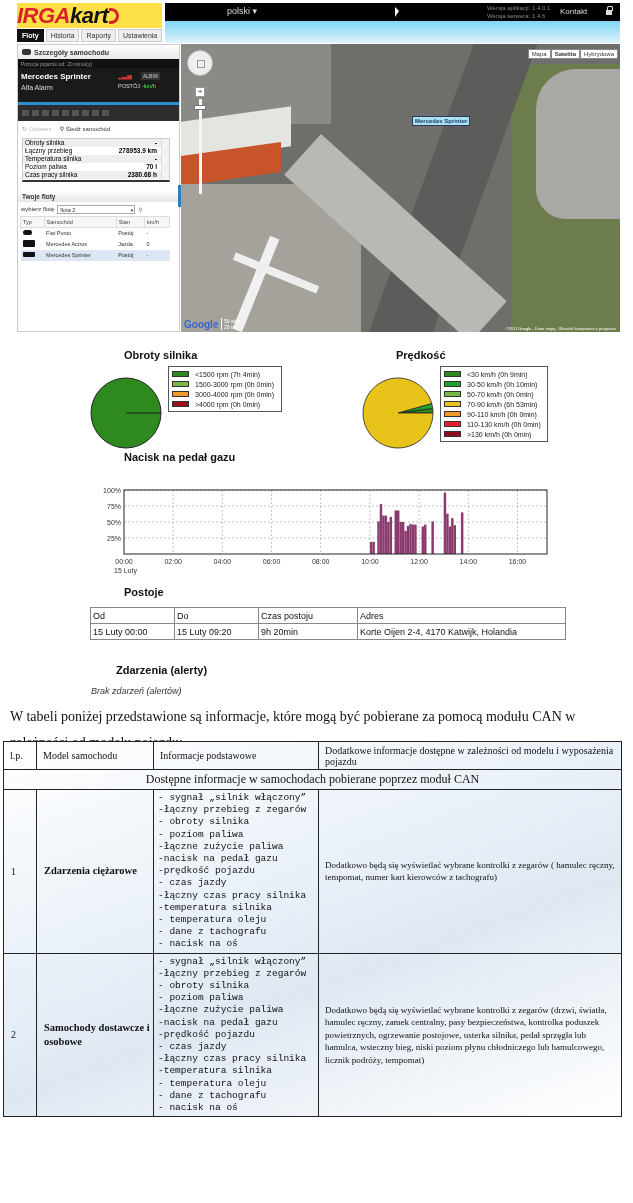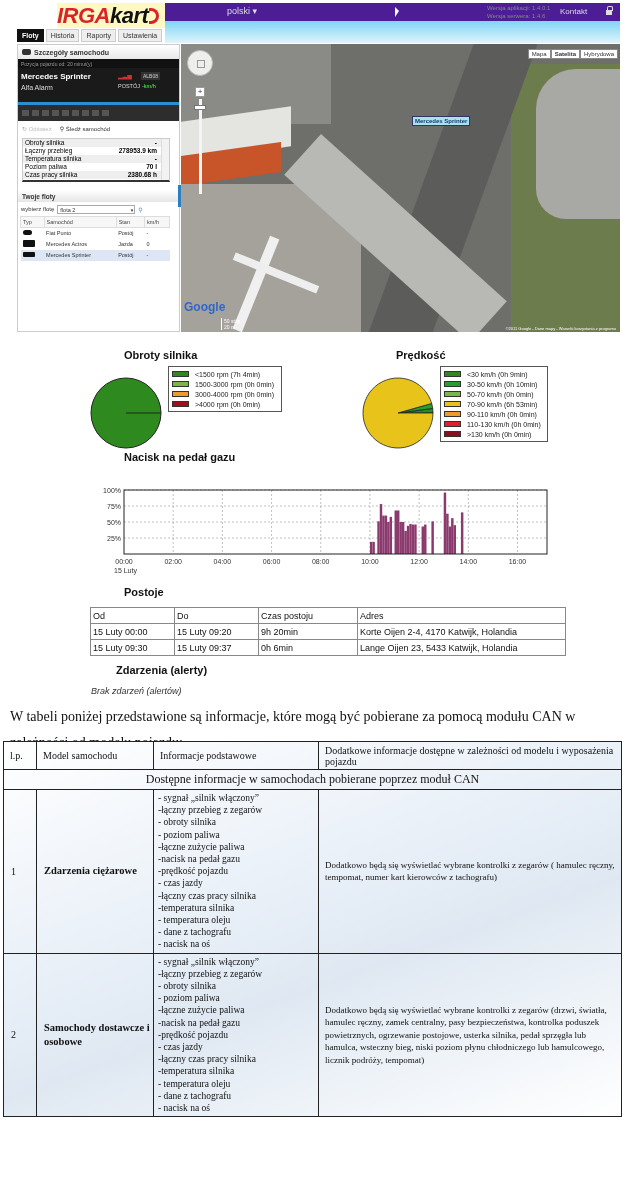--- a/index.html
+++ b/index.html
@@ -1,24 +1,24 @@
 <!DOCTYPE html>
 <html><head>
 <meta charset="utf-8">
 <style>
   * { box-sizing: border-box; margin: 0; padding: 0; }
   body { width: 633px; height: 1203px; background: #fff; font-family: "Liberation Sans", sans-serif; position: relative; overflow: hidden; color: #000; }
 
   
   #app { position: absolute; left: 15px; top: 0; width: 605px; height: 335px; background: #fff; }
-  #logo { position: absolute; left: 2px; top: 3px; width: 145px; height: 25px; background: #fef9c3; display: flex; align-items: center; margin-left: 40px; }
+  #logo { position: absolute; left: 2px; top: 3px; width: 145px; height: 25px; background: #fde047; display: flex; align-items: center; }
   #logo .irga { font-family: "Liberation Sans", sans-serif; font-weight: bold; font-style: italic; font-size: 22px; color: #d8232a; letter-spacing: -0.5px; }
   #logo .trans { font-family: "Liberation Sans", sans-serif; font-weight: bold; font-style: italic; font-size: 22px; color: #111; letter-spacing: -0.5px; }
   #logo .swoosh { width: 10px; height: 16px; border: 3px solid #d8232a; border-left: none; border-radius: 0 10px 10px 0; margin-left: 1px; }
-  #topbar { position: absolute; left: 150px; top: 3px; width: 455px; height: 18px; background: #4c1d95; color: #ddd; }
+  #topbar { position: absolute; left: 150px; top: 3px; width: 455px; height: 18px; background: #000000; color: #ddd; }
   #lang { position: absolute; left: 62px; top: 3px; font-size: 9px; color: #ddd; }
   #cursor { position: absolute; left: 230px; top: 4px; width: 0; height: 0; border-left: 4px solid #fff; border-top: 4px solid transparent; border-bottom: 6px solid transparent; transform: rotate(-20px); }
   #version { position: absolute; left: 322px; top: 1px; font-size: 6px; color: #888; line-height: 8px; }
   #kontakt { position: absolute; left: 395px; top: 4px; font-size: 8px; color: #ddd; }
   #lock { position: absolute; left: 441px; top: 3px; width: 6px; height: 9px; }
   #lock::before { content: ""; position: absolute; left: 1px; top: 0; width: 4px; height: 4px; border: 1px solid #ddd; border-bottom: none; border-radius: 2px 2px 0 0; }
   #lock::after { content: ""; position: absolute; left: 0; top: 4px; width: 6px; height: 5px; background: #ddd; }
   #bluebar { position: absolute; left: 150px; top: 21px; width: 455px; height: 22px; background: linear-gradient(#7fd5f5, #dff4fc); }
   #tabs { position: absolute; left: 2px; top: 29px; height: 13px; display: flex; gap: 2px; }
   .tab { font-size: 7px; padding: 2px 4px; background: #eee; border: 1px solid #ccc; color: #333; height: 13px; }
@@ -69,21 +69,21 @@
   #map .wing { position: absolute; left: 50px; top: 225px; width: 90px; height: 8px; background: #eee; transform: rotate(22deg); }
   #map-type { position: absolute; right: 2px; top: 5px; display: flex; }
   .map-btn { font-size: 6px; padding: 1px 3px; background: #fff; border: 1px solid #888; color: #333; }
   .map-btn.active { font-weight: bold; }
   #pan { position: absolute; left: 6px; top: 6px; width: 26px; height: 26px; border-radius: 50%; background: rgba(255,255,255,0.85); border: 1px solid #bbb; }
   #pan::after { content: ""; position: absolute; left: 9px; top: 9px; width: 6px; height: 6px; border: 1px solid #999; }
   #zoom-plus { position: absolute; left: 14px; top: 43px; width: 10px; height: 10px; background: #fff; border: 1px solid #999; font-size: 8px; line-height: 8px; text-align: center; color: #333; }
   #zoom-track { position: absolute; left: 18px; top: 55px; width: 3px; height: 95px; background: #f5f5f5; }
   #zoom-handle { position: absolute; left: 13px; top: 61px; width: 12px; height: 5px; background: #fff; border: 1px solid #777; }
   #veh-label { position: absolute; left: 231px; top: 72px; font-size: 6px; font-weight: bold; color: #1a3a6a; background: #a9e2ef; border: 1px solid #336; padding: 1px 2px; }
-  #google { position: absolute; left: 3px; bottom: 18px; font-size: 12px; font-weight: bold; color: #3366cc; margin-top: 41px; }
+  #google { position: absolute; left: 3px; bottom: 2px; font-size: 10px; font-weight: bold; color: #3366cc; margin-top: 41px; }
   #scale { position: absolute; left: 40px; bottom: 2px; font-size: 5px; color: #fff; border-left: 1px solid #fff; padding-left: 2px; line-height: 6px; }
   #copyright { position: absolute; right: 4px; bottom: 1px; font-size: 4px; color: #fff; }
   #collapse-tab { position: absolute; left: 163px; top: 185px; width: 4px; height: 22px; background: #2a7fc0; }
 
   
   .sect-title { position: absolute; font-size: 11px; font-weight: bold; color: #111; }
   #chart-rpm, #chart-speed { position: absolute; }
   .legend { position: absolute; border: 1px solid #555; background: #fff; padding: 2px 3px; }
   .legend-item { display: flex; align-items: center; font-size: 7px; height: 10px; color: #222; }
   .legend-swatch { width: 17px; height: 6px; border: 1px solid #333; margin-right: 6px; }
@@ -95,21 +95,21 @@
   
   #intro { position: absolute; left: 10px; top: 704px; width: 620px; font-family: "Liberation Serif", serif; font-size: 14px; line-height: 26px; color: #111; }
   #can-table { position: absolute; left: 3px; top: 741px; width: 619px; border-collapse: collapse; font-family: "Liberation Serif", serif; color: #111; background: linear-gradient(160deg, #fff 0%, #e9f0f8 40%, #dfe8f2 60%, #fff 100%); }
   #can-table td, #can-table th { border: 1px solid #222; vertical-align: middle; }
   #can-table .caption { text-align: center; font-size: 12px; font-weight: normal; height: 20px; }
   #can-table .hdr { font-size: 10px; font-weight: normal; text-align: left; padding: 2px 6px; height: 28px; }
   #can-table .num { font-size: 10px; padding-left: 7px; width: 33px; }
   #can-table .model { font-size: 10.5px; font-weight: bold; padding-left: 7px; width: 117px; line-height: 14px; }
   #can-table .info { font-size: 9.5px; line-height: 12.2px; padding: 2px 4px; width: 165px; }
   #can-table .extra { font-size: 9px; line-height: 12.5px; padding: 4px 6px; }
-  #can-table .info div { white-space: nowrap; }
+  #can-table .info div { white-space: nowrap; font-family: Liberation Mono, monospace; }
   #row1 td { height: 163px; }
   #row2 td { height: 162px; }
 </style>
 </head>
 <body>
 
 <div id="app">
   <div id="logo">
     <span class="irga">IRGA</span>
     <span class="trans">kart</span>
@@ -386,26 +386,20 @@
     <td style="width:84px">Do</td>
     <td style="width:99px">Czas postoju</td>
     <td>Adres</td>
   </tr>
   <tr>
     <td>15 Luty 00:00</td>
     <td>15 Luty 09:20</td>
     <td>9h 20min</td>
     <td>Korte Oijen 2-4, 4170 Katwijk, Holandia</td>
   </tr>
-  <tr>
-    <td>15 Luty 09:30</td>
-    <td>15 Luty 09:37</td>
-    <td>0h 6min</td>
-    <td>Lange Oijen 23, 5433 Katwijk, Holandia</td>
-  </tr>
 </tbody>
   </table>
 
 <div class="sect-title" style="left:116px;top:664px">Zdarzenia (alerty)</div>
 <div id="no-alerts">Brak zdarzeń (alertów)</div>
 
 <div id="intro">W tabeli poniżej przedstawione są informacje, które mogą być pobierane za pomocą modułu CAN w zależności od modelu pojazdu:</div>
 
 <table id="can-table">
   <tbody>

